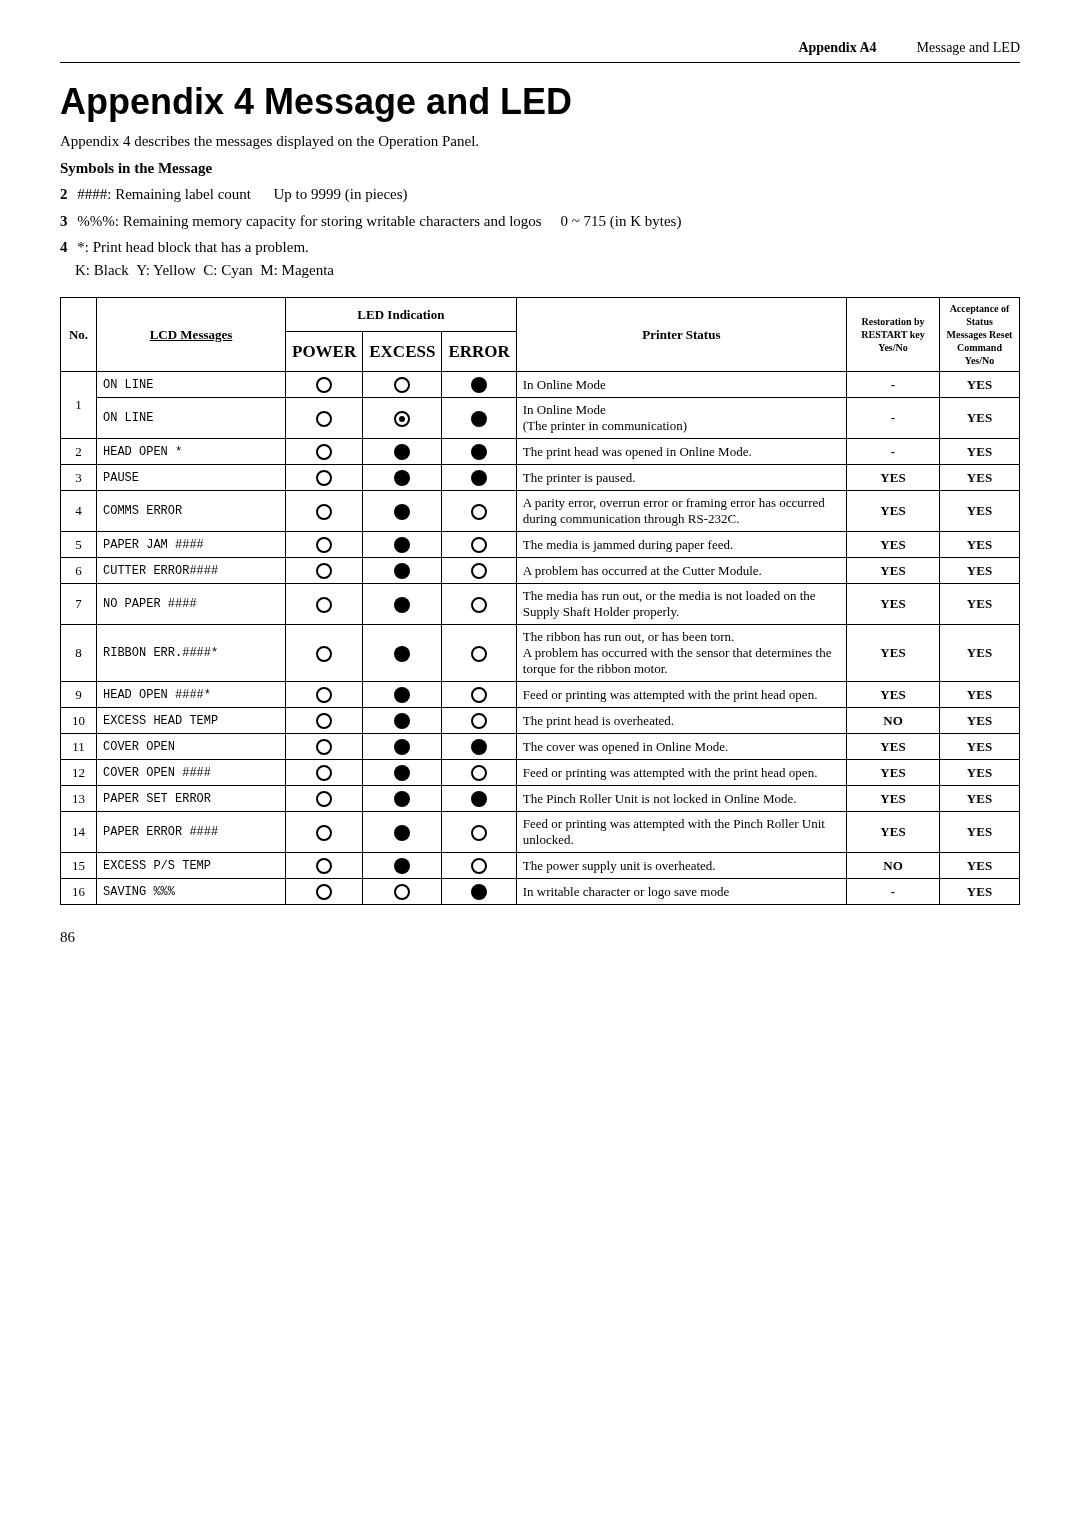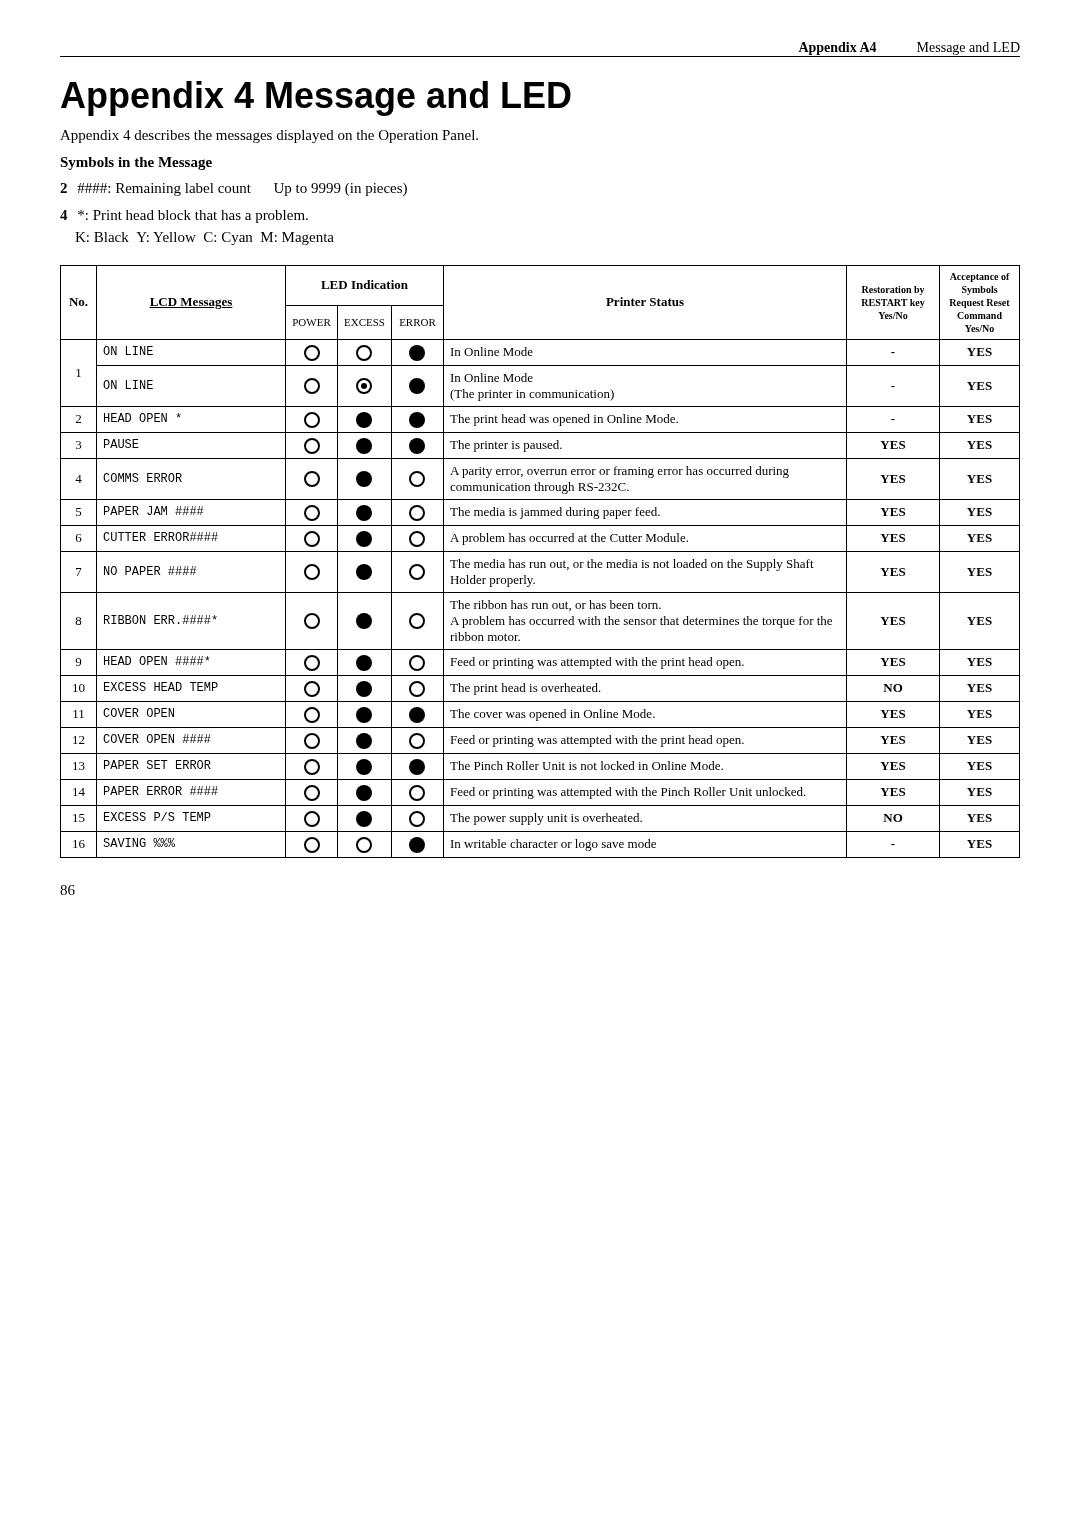--- a/index.html
+++ b/index.html
@@ -9,20 +9,21 @@
       color: #000;
       width: 1080px;
       min-height: 1528px;
       padding: 40px 60px 60px 60px;
       font-size: 15px;
     }
     .header-bar {
       display: flex;
       justify-content: flex-end;
       border-bottom: 1.5px solid #000;
+      padding-bottom: 6px;
       margin-bottom: 18px;
       font-size: 14px;
     }
     .header-bar .appendix-label {
       font-weight: bold;
       margin-right: 40px;
     }
     .header-bar .msg-led-label {
       font-weight: normal;
     }
@@ -122,58 +123,62 @@
       border-bottom: none;
     }
 
     .footer-page {
       margin-top: 24px;
       font-size: 15px;
       font-weight: normal;
     }
 
     .header-sub-row th {
-      font-size: 11px;
-      font-weight: normal;
+      font-size: 17px;
+      font-weight: bold;
     }
   </style>
 </head>
 <body>
 
 <div class="header-bar">
   <span class="appendix-label">Appendix A4</span>
   <span class="msg-led-label">Message and LED</span>
 </div>
 
 <h1>Appendix 4 Message and LED</h1>
 
 <p class="intro-text">Appendix 4 describes the messages displayed on the Operation Panel.</p>
 
 <p class="symbols-heading">Symbols in the Message</p>
 
 <ul class="symbols-list">
   <li>
     <span class="num">2</span>
     <span>####: Remaining label count &nbsp;&nbsp;&nbsp;&nbsp; Up to 9999 (in pieces)</span>
+  </li>
+  <li>
+    <span class="num">3</span>
+    <span>%%%: Remaining memory capacity for storing writable characters and logos &nbsp;&nbsp;&nbsp; 0 ~ 715 (in K bytes)</span>
   </li>
   <li>
     <span class="num">4</span>
     <span>*: Print head block that has a problem.<br>&nbsp;&nbsp;&nbsp;&nbsp;K: Black &nbsp;Y: Yellow &nbsp;C: Cyan &nbsp;M: Magenta</span>
   </li>
 </ul>
 
 <table class="main-table">
   <thead>
     <tr>
       <th rowspan="2" class="col-no">No.</th>
       <th rowspan="2" class="col-lcd">LCD Messages</th>
       <th colspan="3" class="col-led th-led-group">LED Indication</th>
       <th rowspan="2" class="col-status">Printer Status</th>
       <th rowspan="2" class="col-restore" style="font-size:10px;line-height:1.3;">Restoration by RESTART key Yes/No</th>
-      <th rowspan="2" class="col-accept" style="font-size:10px;line-height:1.3;">Acceptance of Symbols Request Reset Command Yes/No</th>
+      <th rowspan="2" class="col-accept" style="font-size:10px;line-height:1.3;">Acceptance of Status Messages Reset Command Yes/No</th>
     </tr>
     <tr class="header-sub-row">
       <th class="col-power">POWER</th>
       <th class="col-online">EXCESS</th>
       <th class="col-error">ERROR</th>
     </tr>
   </thead>
   <tbody id="table-body">
   <tr>
         <td rowspan="2">1</td>

